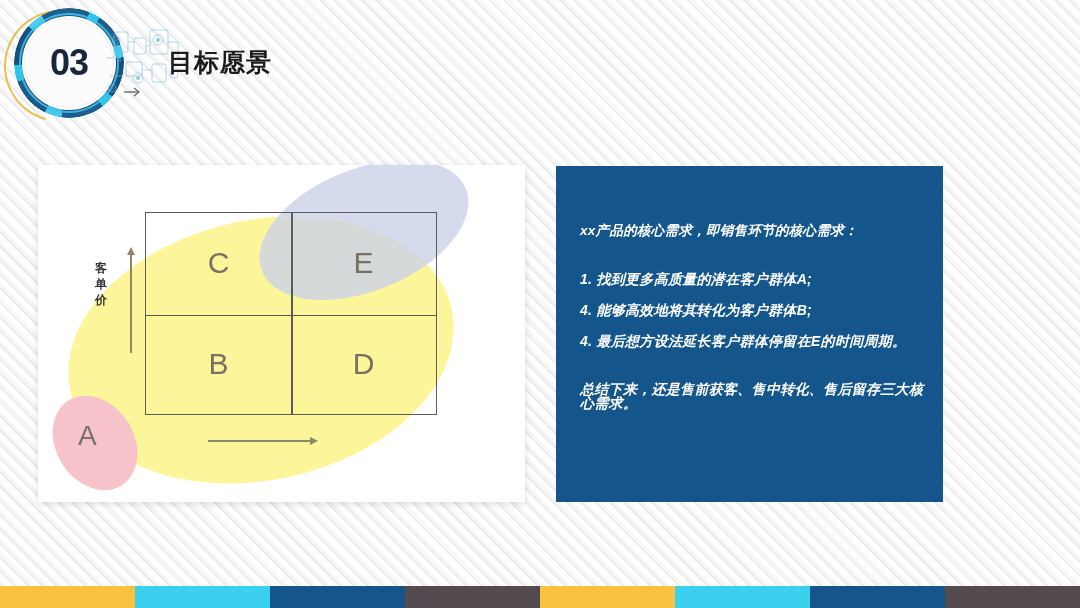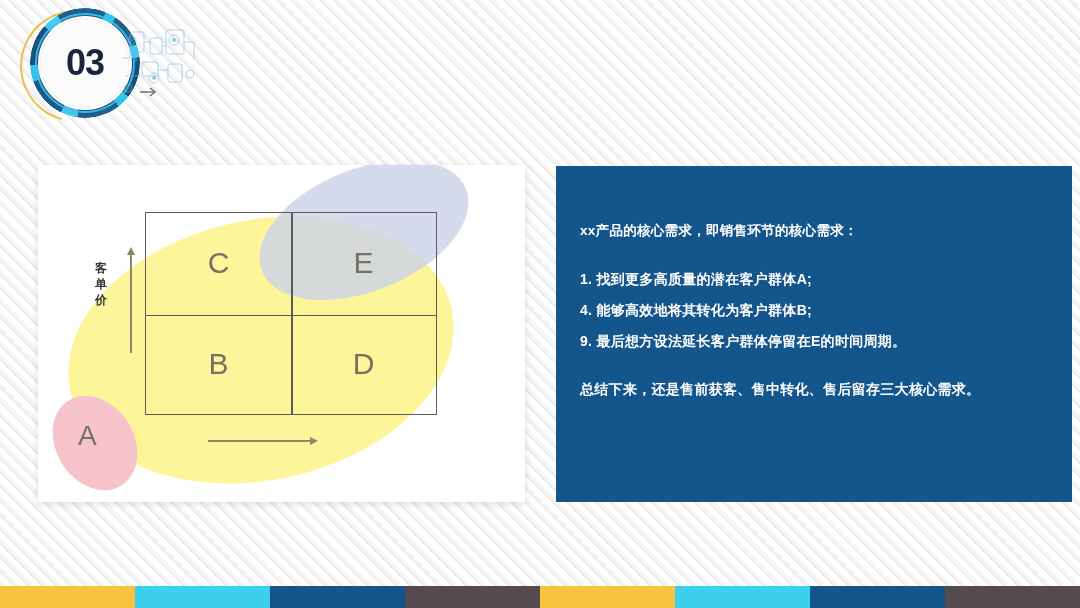--- a/index.html
+++ b/index.html
@@ -14,21 +14,21 @@
     position:absolute;inset:0;
     background-color:#ffffff;
     background-image:repeating-linear-gradient(
         45deg,
         #ffffff 0px, #ffffff 5px,
         #ececec 5px, #ececec 7px,
         #f7f7f7 7px, #f7f7f7 10px);
   }
 
   
-  #header{position:absolute;left:16px;top:0;width:540px;height:125px;}
+  #header{position:absolute;left:0;top:0;width:540px;height:125px;}
 
   #badge-wrap{position:absolute;left:14px;top:8px;width:110px;height:110px;}
   .ring-seg{position:absolute;border-radius:50%;}
   #ring-outer{
     inset:0;border-radius:50%;
     background:conic-gradient(
       #1e5f8e 0deg 22deg,
       #2fc4ec 22deg 34deg,
       #1e5f8e 34deg 70deg,
       #45c9ef 70deg 84deg,
@@ -148,23 +148,23 @@
   }
   #xaxis-label{
     position:absolute;left:0;top:283px;width:487px;text-align:left;
     font-size:13px;font-weight:bold;color:#2f2f2f;
     padding-left:-0px;
   }
   #xaxis-label span{display:inline-block;margin-left:-66px;}
 
   
   #text-panel{
-    position:absolute;left:556px;top:166px;width:516px;height:336px;
+    position:absolute;left:556px;top:166px;width:387px;height:336px;
     background:#14558c;
-    padding:4px;box-sizing:border-box;
+    padding:4px;box-sizing:border-box;font-style:italic;
   }
   #panel-body{
     position:absolute;left:24px;top:58px;right:18px;
     color:#ffffff;font-size:13.5px;line-height:1.0;
   }
   #panel-intro{font-size:13.5px;font-weight:bold;letter-spacing:.3px;}
   #panel-list{list-style:none;margin:0;padding:0;margin-top:34px;}
   #panel-list li{
     font-size:14px;font-weight:bold;margin-bottom:17px;letter-spacing:.3px;
   }
@@ -216,20 +216,21 @@
         <circle cx="34" cy="60" r="2"></circle>
         <circle cx="12" cy="22" r="1.5"></circle>
         <circle cx="8" cy="70" r="1.5"></circle>
       </g>
       <g fill="none" stroke="#3a3a3a" stroke-width="1.4">
         <path d="M20 74 L34 74"></path>
         <path d="M30 70 L35 74 L30 78"></path>
       </g>
     </svg>
 
+    <div id="header-title">目标愿景</div>
   </div>
 
   <div id="chart-card">
     <div id="chart-inner">
 
       <div class="blob" id="blob-yellow"></div>
       <div class="blob" id="blob-lavender"></div>
       <div class="blob" id="blob-pink"></div>
 
       <div id="quad">
@@ -256,21 +257,21 @@
   </div>
 
   <div id="text-panel">
     <div id="panel-body">
 
       <div id="panel-intro">xx产品的核心需求，即销售环节的核心需求：</div>
 
       <ul id="panel-list">
         <li>1. 找到更多高质量的潜在客户群体A;</li>
         <li>4. 能够高效地将其转化为客户群体B;</li>
-        <li>9. 最后想方设法延长客户群体停留在E的时间周期。</li>
+        <li>4. 最后想方设法延长客户群体停留在E的时间周期。</li>
       </ul>
 
       <div id="panel-summary">总结下来，还是售前获客、售中转化、售后留存三大核心需求。</div>
     </div>
   </div>
 
   <div id="bottombar">
     <div style="background: rgb(250, 195, 63);"></div>
     <div style="background: rgb(58, 208, 238);"></div>
     <div style="background: rgb(20, 85, 140);"></div>

